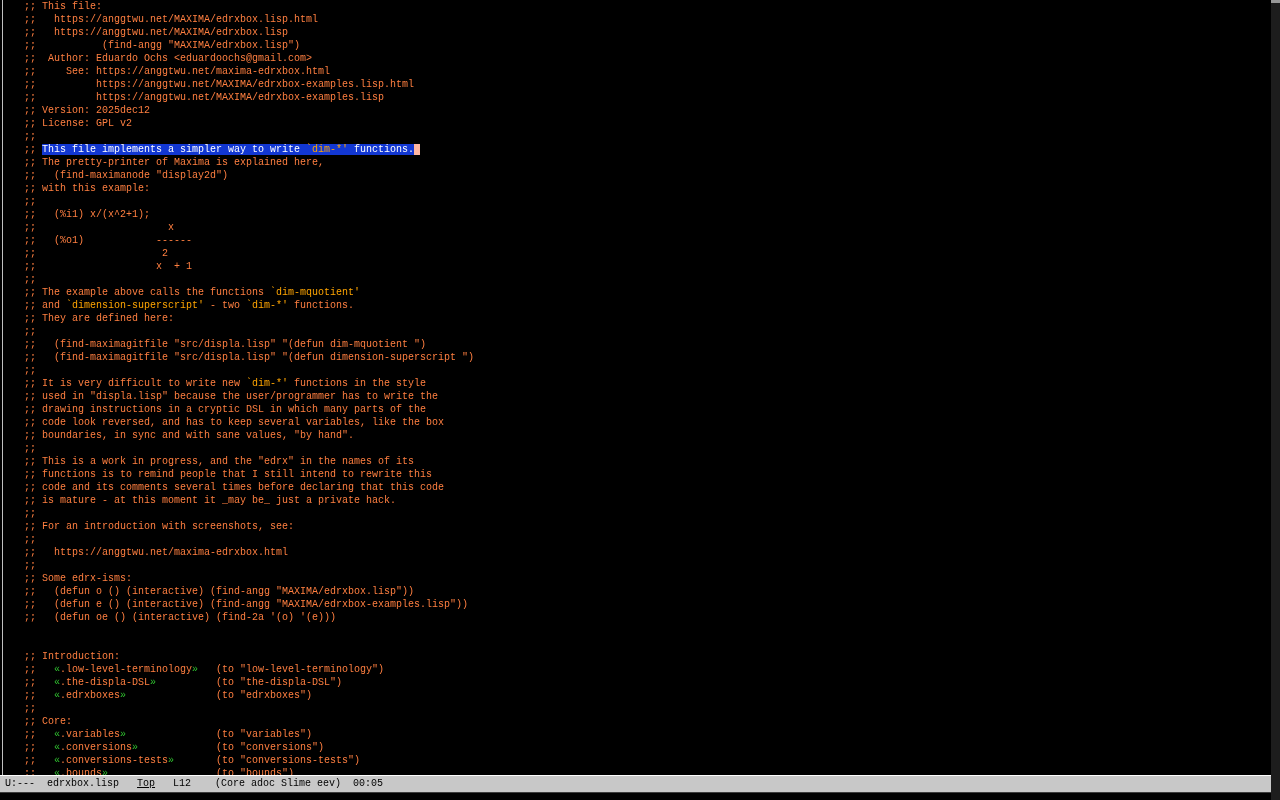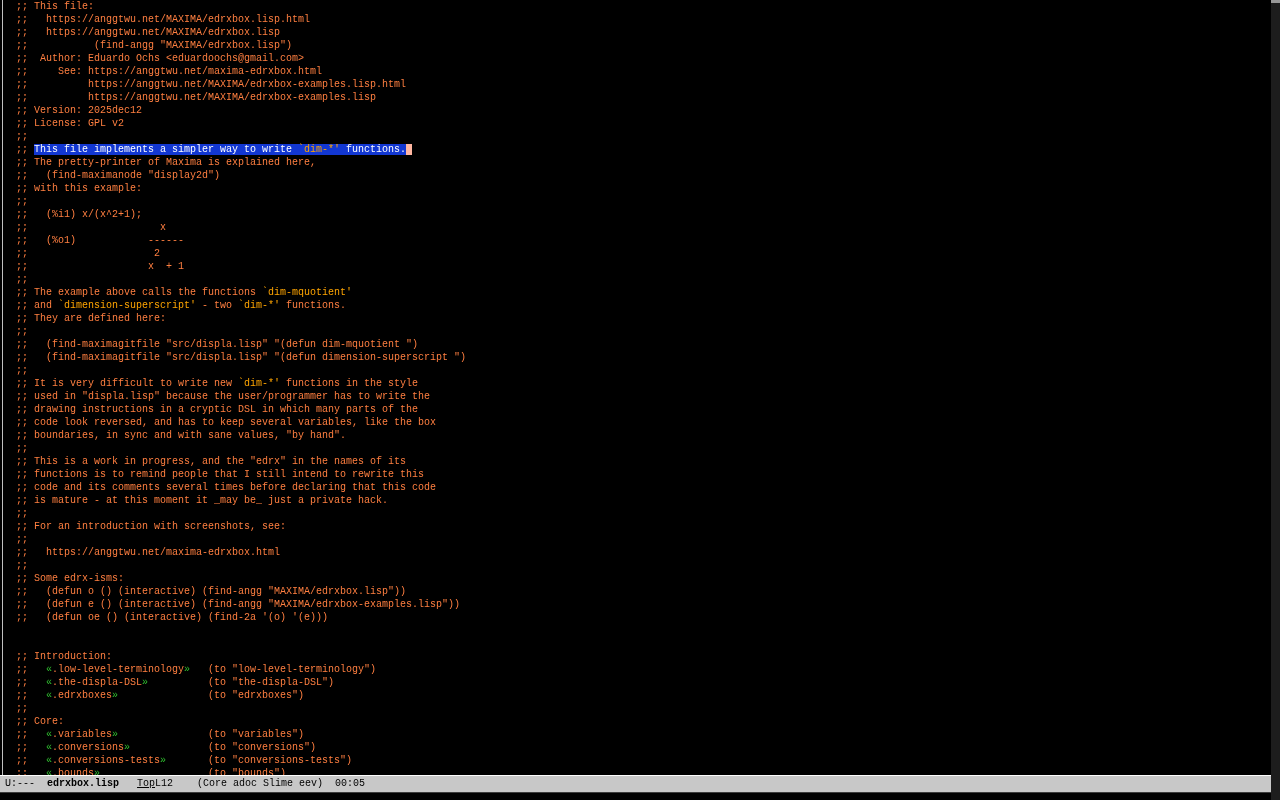--- a/index.html
+++ b/index.html
@@ -5,21 +5,21 @@
   html,body{margin:0;padding:0;}
   body{
     width:1280px;height:800px;overflow:hidden;position:relative;
     background:var(--background,#000);
     font-family:"Liberation Mono","DejaVu Sans Mono",monospace;
   }
   .frame{position:absolute;inset:0;}
   
   .buffer{
     position:absolute;left:0;top:0;width:1271px;height:775px;
-    overflow:hidden;padding-left:16px;box-sizing:border-box;
+    overflow:hidden;padding-left:24px;box-sizing:border-box;
     font-size:10px;line-height:13px;white-space:pre;
   }
   .code-line{height:13px;white-space:pre;}
   .seg-c{color:var(--comment);}
   .seg-q{color:var(--quoted);}
   .seg-g{color:var(--anchor_glyph);}
   .seg-rw{background:var(--region_bg);color:var(--region_text);}
   .seg-rq{background:var(--region_bg);color:var(--quoted);}
   .seg-cur{background:var(--cursor);color:var(--cursor);}
   
@@ -29,22 +29,22 @@
   .right-scrollbar-thumb{position:absolute;right:0;top:0;width:9px;height:3px;background:#989898;}
   
   .modeline{
     position:absolute;left:0;right:2px;top:775px;height:18px;box-sizing:border-box;
     background:var(--modeline_bg);color:var(--modeline_text);
     border-top:1px solid #fdfdfd;border-bottom:1px solid #3c3c3c;
     font-size:10px;line-height:16px;white-space:pre;
     display:flex;align-items:center;padding-left:5px;
   }
   .ml-prefix{margin-right:12px;}
-  .ml-buffer{font-weight:bold;margin-right:18px;}
-  .ml-pos{text-decoration:underline;}
+  .ml-buffer{font-weight:normal;margin-right:18px;}
+  .ml-pos{margin-right:18px;text-decoration:underline;}
   .ml-line{margin-right:24px;}
   .ml-modes{margin-right:12px;}
   
   .echo-area{position:absolute;left:0;right:9px;top:793px;height:7px;background:var(--background,#000);}
 </style>
 </head>
 <body>
 
 <div class="frame">
 

